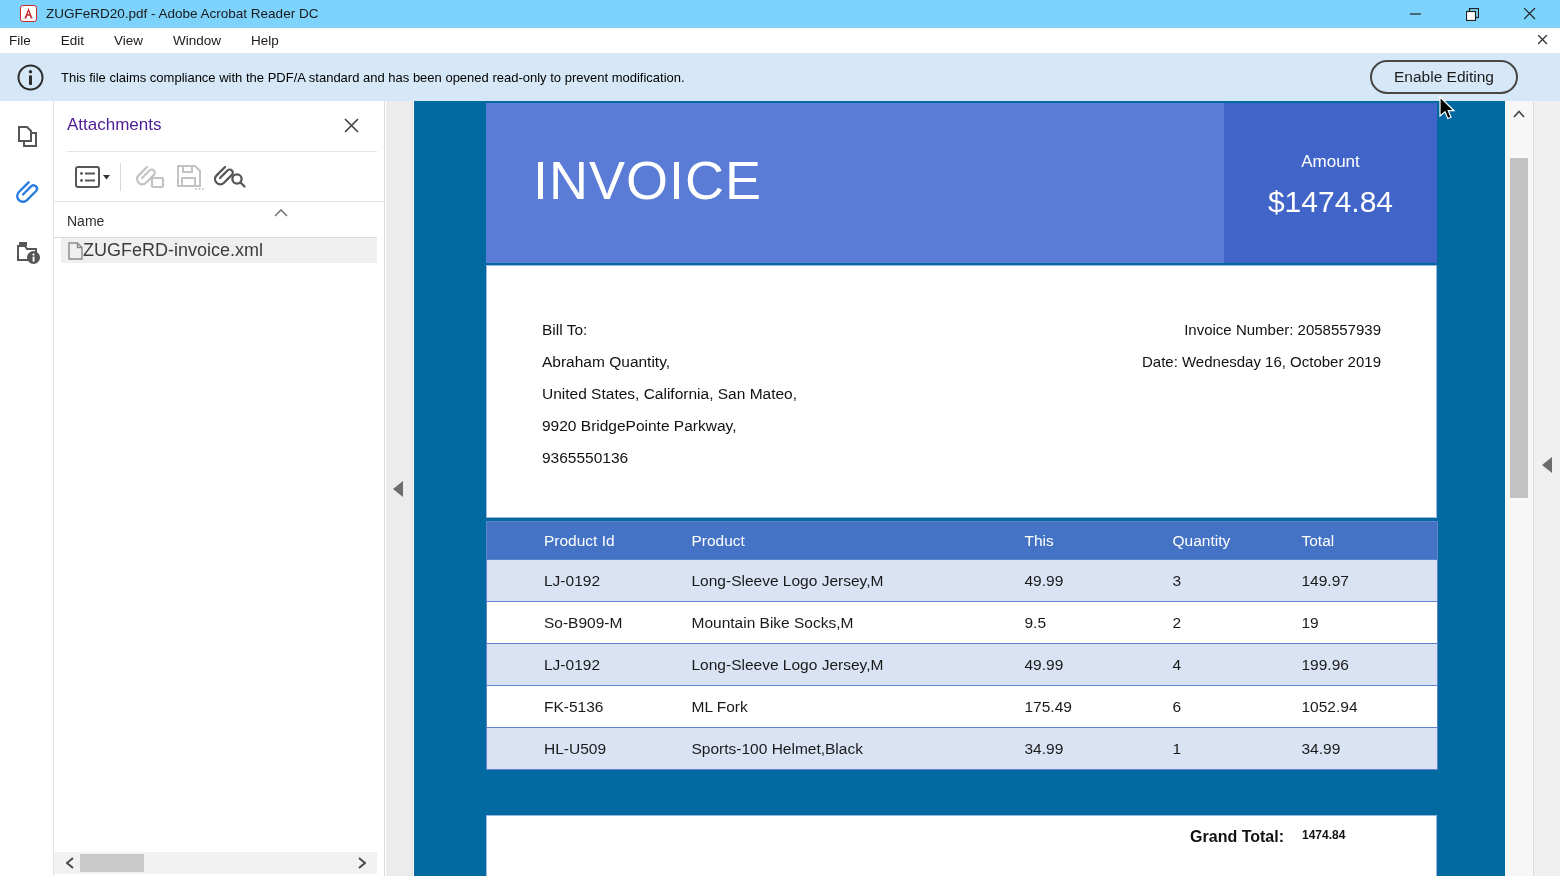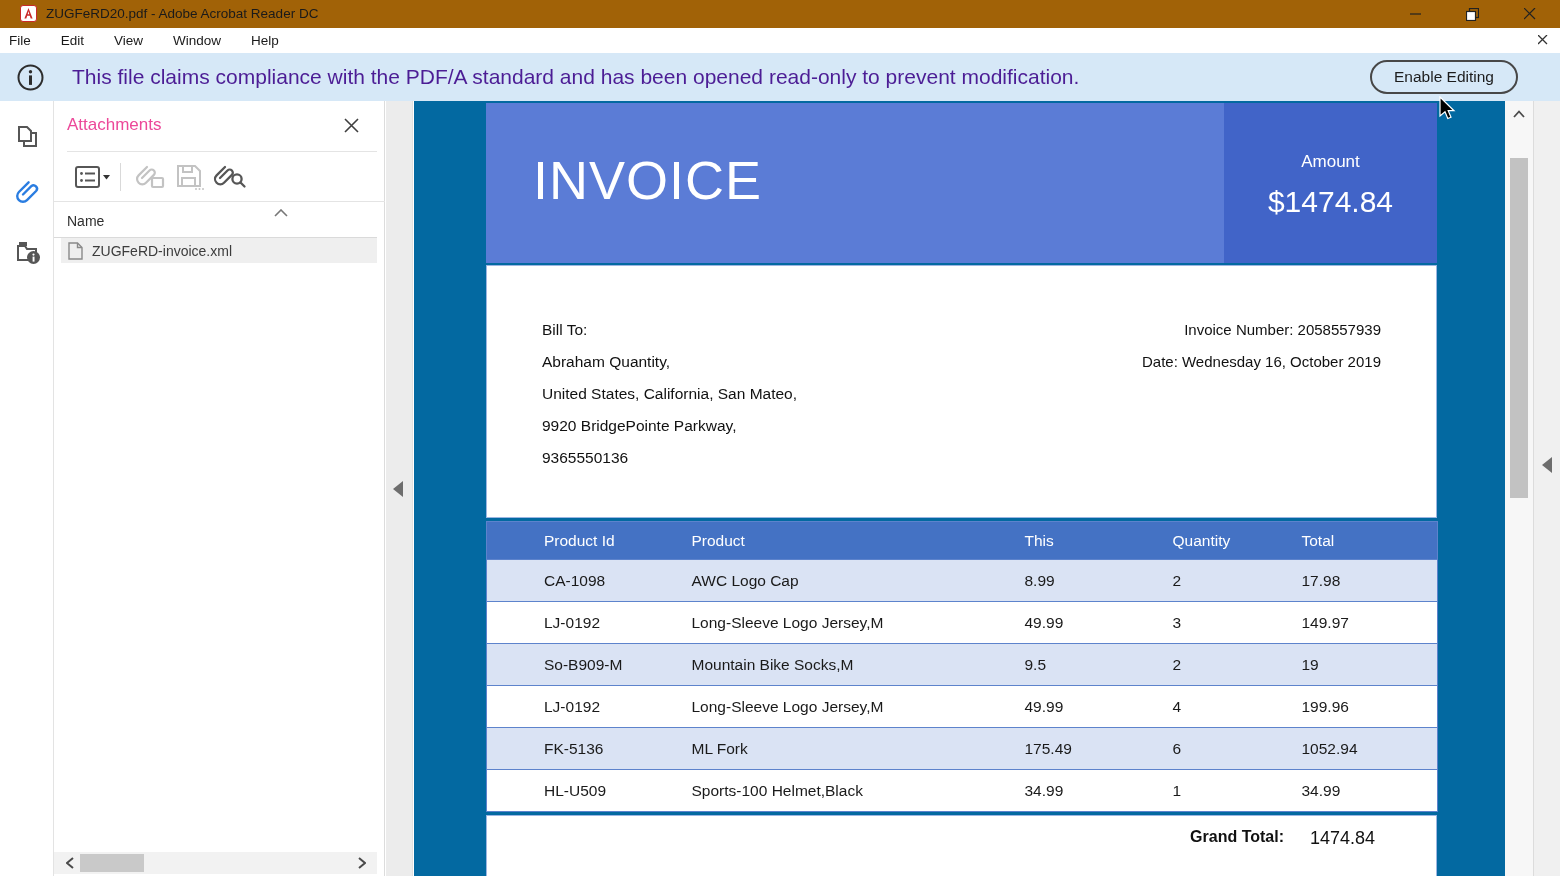--- a/index.html
+++ b/index.html
@@ -1,61 +1,61 @@
 <!DOCTYPE html>
 <html><head>
 <meta charset="utf-8">
 <style>
   * { margin:0; padding:0; box-sizing:border-box; }
   html,body { width:1560px; height:876px; overflow:hidden; background:#fff;
               font-family:"Liberation Sans", sans-serif; }
   .app { position:relative; width:1560px; height:876px; background:#fff; overflow:hidden; }
 
   
-  .titlebar { position:absolute; left:0; top:0; width:1560px; height:28px; background:#a16207; }
+  .titlebar { position:absolute; left:0; top:0; width:1560px; height:28px; background:#7dd3fc; }
   .app-icon { position:absolute; left:20px; top:5px; width:17px; height:17px; }
   .title-text { position:absolute; left:46px; top:6px; font-size:13.5px; color:#1a1a1a; white-space:nowrap; }
   .winctl { position:absolute; top:0; width:46px; height:28px; display:flex; align-items:center; justify-content:center; }
   .winctl.min { left:1393px; } .winctl.max { left:1449px; } .winctl.close { left:1507px; }
 
   
   .menubar { position:absolute; left:0; top:28px; width:1560px; height:25px; background:#fff; display:flex; align-items:center;gap:6px; }
   .menu-item { font-size:13.5px; color:#1a1a1a; padding:3px 0; margin-right:24px; cursor:default; }
   .menu-item:first-child { margin-left:9px; }
   .menubar-close { position:absolute; right:8px; top:3px; width:18px; height:18px; display:flex; align-items:center; justify-content:center; }
 
   
   .notifbar { position:absolute; left:0; top:53px; width:1560px; height:48px; background:#d6e8f7; display:flex; align-items:center; }
   .info-icon { margin-left:17px; flex:0 0 auto; }
-  .notif-text { margin-left:28px; font-size:21px; color:#4c1d95; }
+  .notif-text { margin-left:17px; font-size:13px; color:#000000; }
   .enable-btn { position:absolute; right:42px; top:7px; height:34px; padding:0 22px; border:2px solid #474747;
                 border-radius:17px; background:transparent; font-family:"Liberation Sans", sans-serif;
                 font-size:15.5px; color:#1c1c1c; cursor:pointer; }
 
   
   .main { position:absolute; left:0; top:101px; width:1560px; height:775px; overflow:hidden; }
 
   
   .leftrail { position:absolute; left:0; top:0; width:54px; height:775px; background:#fff; border-right:1px solid #e3e3e3; }
   .rail-btn { position:absolute; left:14px; width:28px; height:28px; display:flex; align-items:center; justify-content:center; }
 
   
   .panel { position:absolute; left:54px; top:0; width:331px; height:775px; background:#fff; border-right:1px solid #dcdcdc; }
-  .panel-title { position:absolute; left:13px; top:14px; font-size:17px; color:#ec4899; }
+  .panel-title { position:absolute; left:13px; top:14px; font-size:17px; color:#4c1d95; }
   .panel-close { position:absolute; left:286px; top:13px; width:22px; height:22px; display:flex; align-items:center; justify-content:center; }
   .panel-hr1 { position:absolute; left:13px; top:50px; width:310px; height:1px; background:#e4e4e4; }
   .panel-hr2 { position:absolute; left:0px;  top:100px; width:331px; height:1px; background:#e4e4e4; }
   .ptool { position:absolute; top:58px; height:36px; display:flex; align-items:center; justify-content:center; }
   .ptool-sep { position:absolute; left:66px; top:62px; width:1px; height:28px; background:#d9d9d9; }
   .name-header { position:absolute; left:0; top:104px; width:323px; height:33px; border-bottom:1px solid #dadada; }
   .name-label { position:absolute; left:13px; top:8px; font-size:14px; color:#2f2f2f; }
   .sort-caret { position:absolute; left:220px; top:4px; }
   .file-row { position:absolute; left:7px; top:137px; width:316px; height:25px; background:#efefef; display:flex; align-items:center; }
   .file-icon { margin-left:7px; flex:0 0 auto; }
-  .file-name { margin-left:9px; font-size:14px; color:#3c3c3c; white-space:nowrap; }
+  .file-name { font-size:18px; color:#3c3c3c; white-space:nowrap; }
   .hscroll { position:absolute; left:0; top:751px; width:323px; height:22px; background:#f2f2f2; }
   .hscroll-thumb { position:absolute; left:26px; top:2px; width:64px; height:18px; background:#c9c9c9; }
   .hs-arrow { position:absolute; top:3px; width:16px; height:16px; display:flex; align-items:center; justify-content:center; }
 
   
   .splitter { position:absolute; left:386px; top:0; width:27px; height:775px; background:#ececec; border-right:1px solid #e0e0e0; }
   .tri-left { width:0; height:0; border-top:8px solid transparent; border-bottom:8px solid transparent; border-right:10px solid #6d6d6d; }
   .splitter-arrow { position:absolute; left:7px; top:380px; }
 
   
@@ -77,21 +77,21 @@
   .inv-table th { height:38px; background:#4472c4; color:#fff; font-weight:normal; text-align:left; }
   .inv-table td { height:42px; }
   .inv-table th, .inv-table td { padding:0 0 0 57px; white-space:nowrap; overflow:hidden; }
   .inv-table th:last-child, .inv-table td:last-child { padding-left:38px; }
   .inv-table tbody tr { border-top:1px solid #5d83cc; }
   .inv-table tbody tr:nth-child(odd) { background:#dae3f4; }
   .inv-table tbody tr:nth-child(even) { background:#ffffff; }
 
   .grandbox { position:absolute; left:72px; top:714px; width:951px; height:62px; border:1px solid #9cb6e2; background:#fff;padding-left:21px; }
   .grand-label { position:absolute; right:152px; top:12px; font-size:16px; font-weight:bold; color:#111; }
-  .grand-value { position:absolute; left:815px; top:12px; font-size:18px; font-weight:normal; color:#111;margin-left:8px; }
+  .grand-value { position:absolute; left:815px; top:12px; font-size:12px; font-weight:bold; color:#111; }
 
   
   .vscroll { position:absolute; left:1505px; top:0; width:28px; height:775px; background:#f7f7f7; }
   .vscroll-up { position:absolute; left:6px; top:5px; width:16px; height:16px; display:flex; align-items:center; justify-content:center; }
   .vscroll-thumb { position:absolute; left:5px; top:57px; width:18px; height:340px; background:#c2c2c2; }
 
   
   .rightstrip { position:absolute; left:1533px; top:0; width:27px; height:775px; background:#f0f0f0; border-left:1px solid #dcdcdc; }
   .rightstrip-arrow { position:absolute; left:8px; top:356px; }
 
@@ -290,27 +290,20 @@
           <tr>
             <th>Product Id</th>
             <th>Product</th>
             <th>This</th>
             <th>Quantity</th>
             <th>Total</th>
           </tr>
         </thead>
         <tbody>
           <tr>
-            <td>CA-1098</td>
-            <td>AWC Logo Cap</td>
-            <td>8.99</td>
-            <td>2</td>
-            <td>17.98</td>
-          </tr>
-          <tr>
             <td>LJ-0192</td>
             <td>Long-Sleeve Logo Jersey,M</td>
             <td>49.99</td>
             <td>3</td>
             <td>149.97</td>
           </tr>
           <tr>
             <td>So-B909-M</td>
             <td>Mountain Bike Socks,M</td>
             <td>9.5</td>

